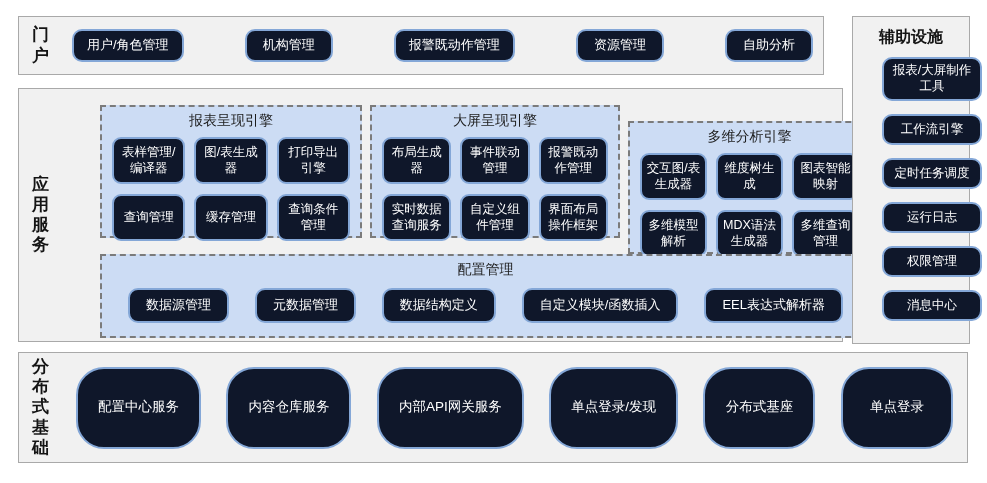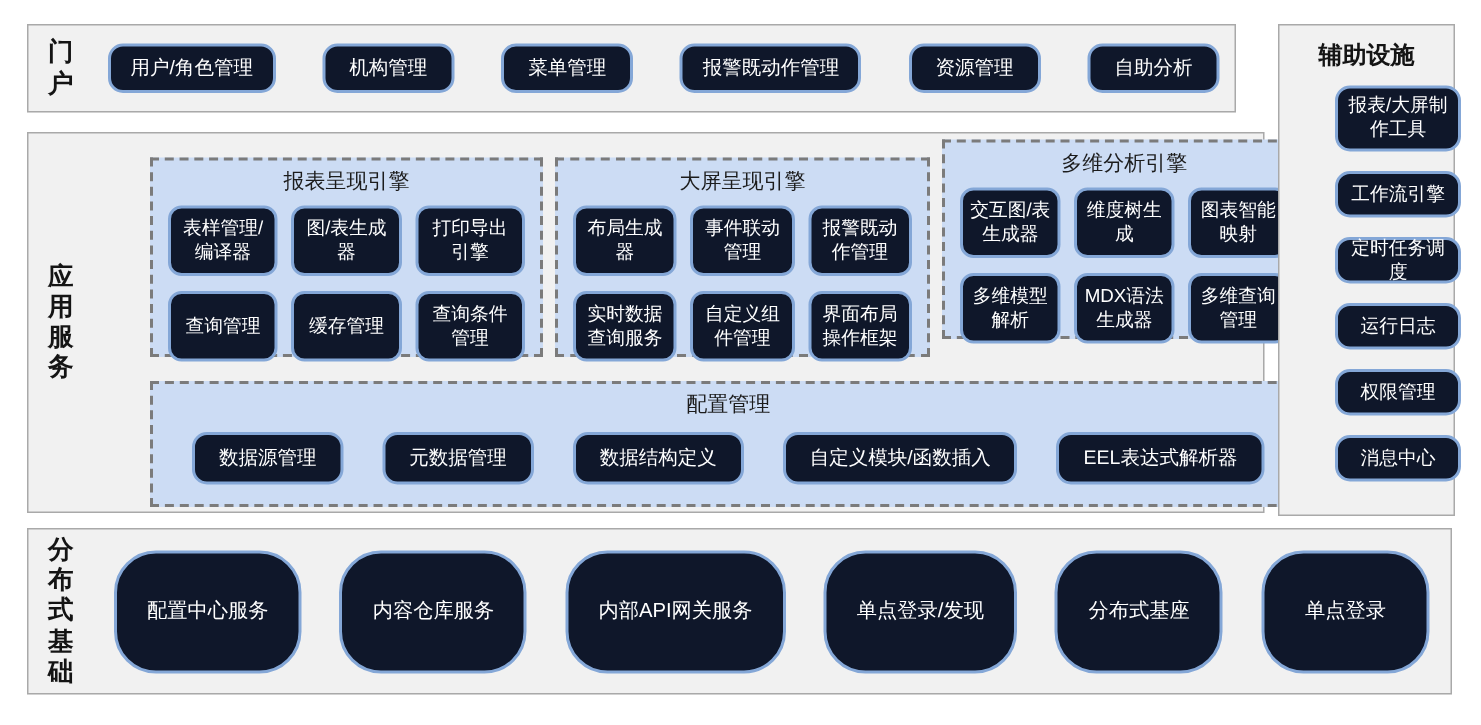--- a/index.html
+++ b/index.html
@@ -45,33 +45,32 @@
   .dist-row{flex:1;display:flex;justify-content:space-between;align-items:center;
     margin-left:26px;margin-right:14px;}
   .dist-row .btn{height:82px;font-size:13.5px;padding:0 20px;border-radius:28px;min-width:112px;}
   
   .aux{
     position:absolute;left:852px;top:16px;width:118px;height:328px;
     background:#f1f1f1;border:1px solid #a9a9a9;box-sizing:border-box;
     display:flex;flex-direction:column;align-items:center;padding:8px 8px 20px 8px;
   }
   .aux-title{font-weight:bold;font-size:16px;color:#141414;margin:2px 0 9px 0;}
-  .aux .btn{width:84px;height:31px;font-size:12.5px;margin-bottom:13px;flex:0 0 auto;padding:0 4px;margin-left:42px;}
+  .aux .btn{width:100px;height:31px;font-size:12.5px;margin-bottom:13px;flex:0 0 auto;padding:0 4px;margin-left:42px;}
   .aux .btn.tall{height:44px;}
   .aux .btn:last-child{margin-bottom:0;}
 </style>
 </head>
 <body>
 
 <div class="section" style="left:18px;top:16px;width:806px;height:59px;">
   <div class="vlabel">门户</div>
   <div class="portal-row">
     <div class="btn">用户/角色管理</div>
     <div class="btn">机构管理</div>
-    <div class="btn">菜单管理</div>
     <div class="btn">报警既动作管理</div>
     <div class="btn">资源管理</div>
     <div class="btn">自助分析</div>
   </div>
 </div>
 
 <div class="section" style="left:18px;top:88px;width:825px;height:254px;">
   <div class="vlabel">应用服务</div>
   <div class="app-body">
 
@@ -92,21 +91,21 @@
       <div class="engine-grid">
         <div class="btn">布局生成器</div>
         <div class="btn">事件联动管理</div>
         <div class="btn">报警既动作管理</div>
         <div class="btn">实时数据查询服务</div>
         <div class="btn">自定义组件管理</div>
         <div class="btn">界面布局操作框架</div>
       </div>
     </div>
 
-    <div class="panel" style="left:578px;top:4px;width:243px;height:133px;">
+    <div class="panel" style="left:578px;top:32px;width:243px;height:133px;">
       <div class="panel-title">多维分析引擎</div>
       <div class="engine-grid">
         <div class="btn">交互图/表生成器</div>
         <div class="btn">维度树生成</div>
         <div class="btn">图表智能映射</div>
         <div class="btn">多维模型解析</div>
         <div class="btn">MDX语法生成器</div>
         <div class="btn">多维查询管理</div>
       </div>
     </div>

